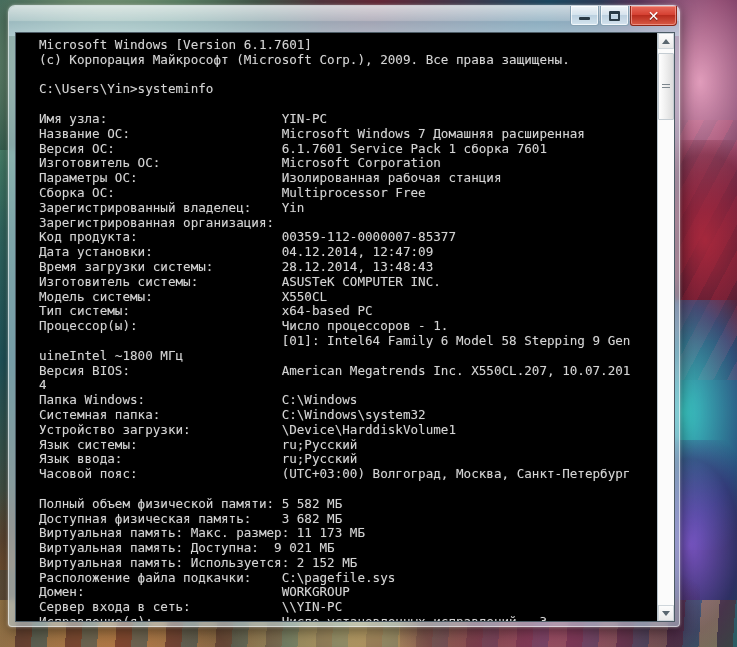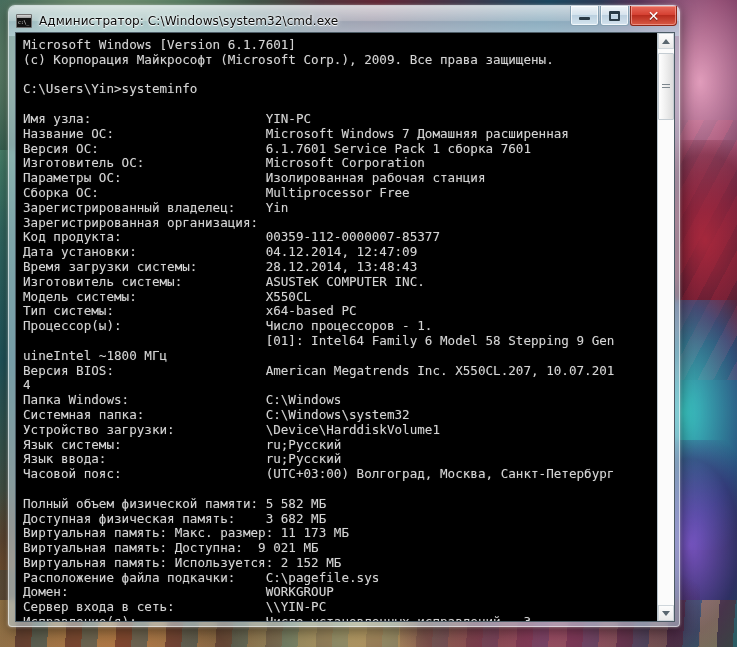--- a/index.html
+++ b/index.html
@@ -226,20 +226,21 @@
     position: absolute;
     left: 6px;
     top: 26px;
     width: 660px;
     height: 590px;
     background: #000000;
     border: 1px solid #4d5c66;
     box-sizing: border-box;
     overflow: hidden;
     display: flex;
+    padding-left: 16px;
   }
   #console-text {
     flex: 1 1 auto;
     padding: 5px 0 0 7px;
     font-family: "DejaVu Sans Mono", "Liberation Mono", monospace;
     font-size: 12.6px;
     line-height: 14.8px;
     color: #d4d4d4;
     white-space: pre;
     letter-spacing: 0px;
@@ -321,24 +322,20 @@
   <div class="wp wp-g4"></div>
   <div class="wp wp-g5"></div>
   <div class="wp wp-g6"></div>
   <div class="wp wp-stripes2"></div>
   <div class="wp wp-g7"></div>
   <div class="wp wp-g8"></div>
 </div>
 
 <div id="cmd-window">
 
-  <div id="titlebar">
-    <div id="app-icon"></div>
-    <span id="window-title">Администратор: C:\Windows\system32\cmd.exe</span>
-  </div>
 
   <div id="window-controls">
     <div class="ctl ctl-min">
       <div class="glyph-min"></div>
     </div>
     <div class="ctl ctl-max">
       <div class="glyph-max"></div>
     </div>
     <div class="ctl ctl-close">
       <span class="glyph-close">✕</span>

